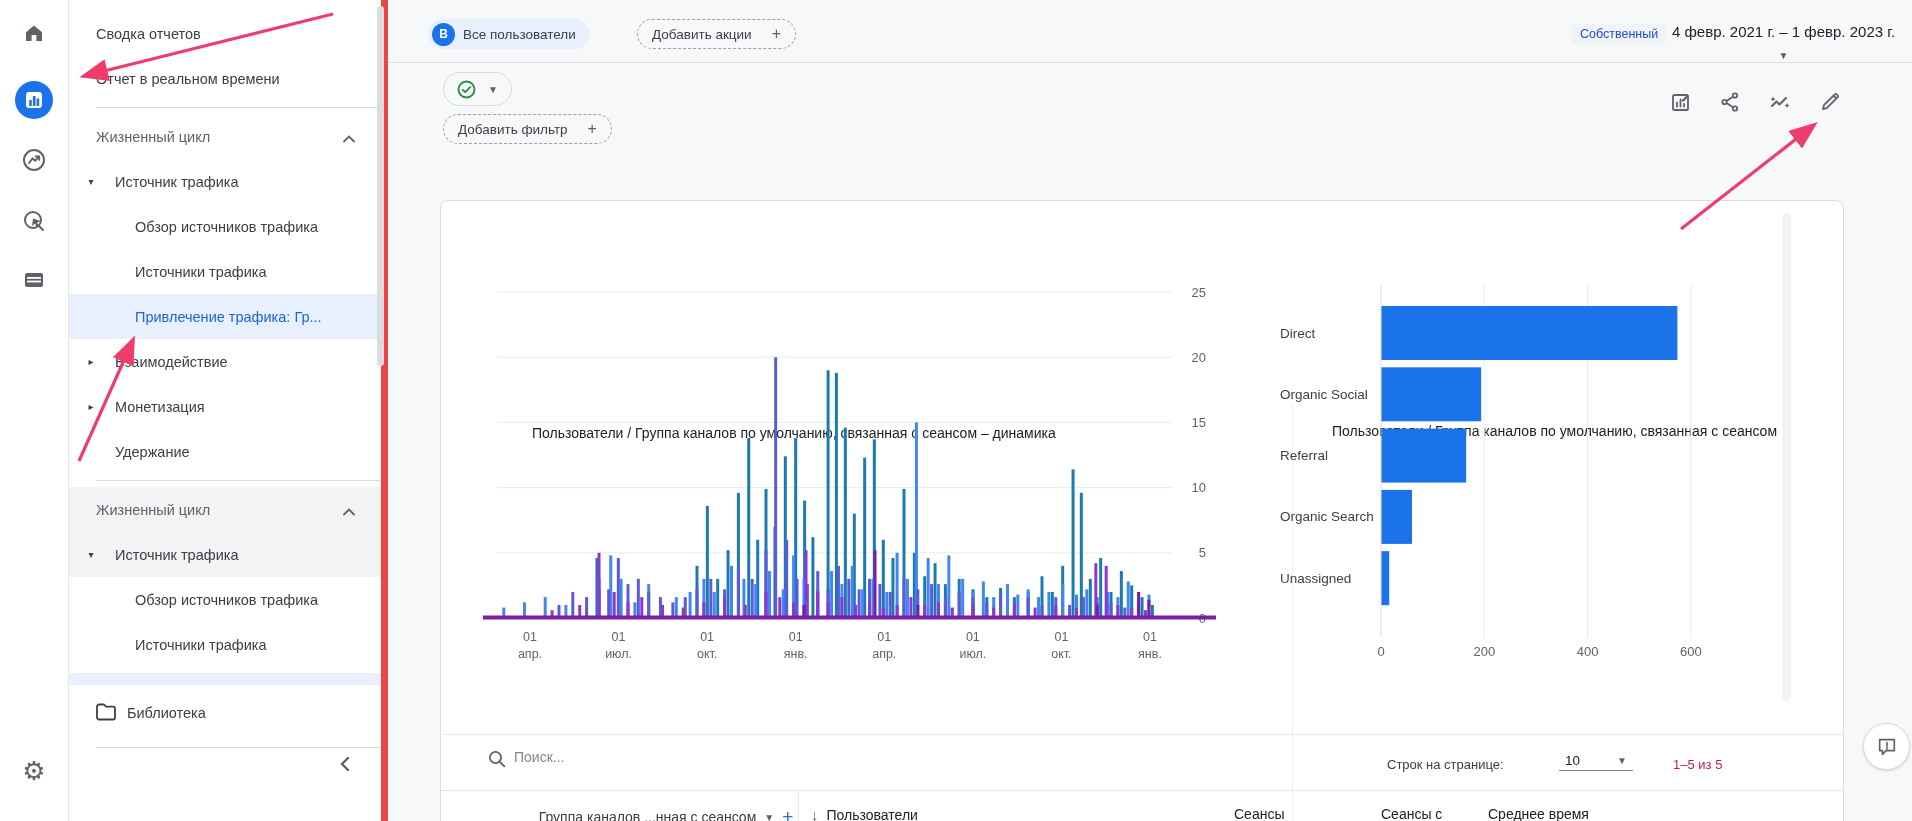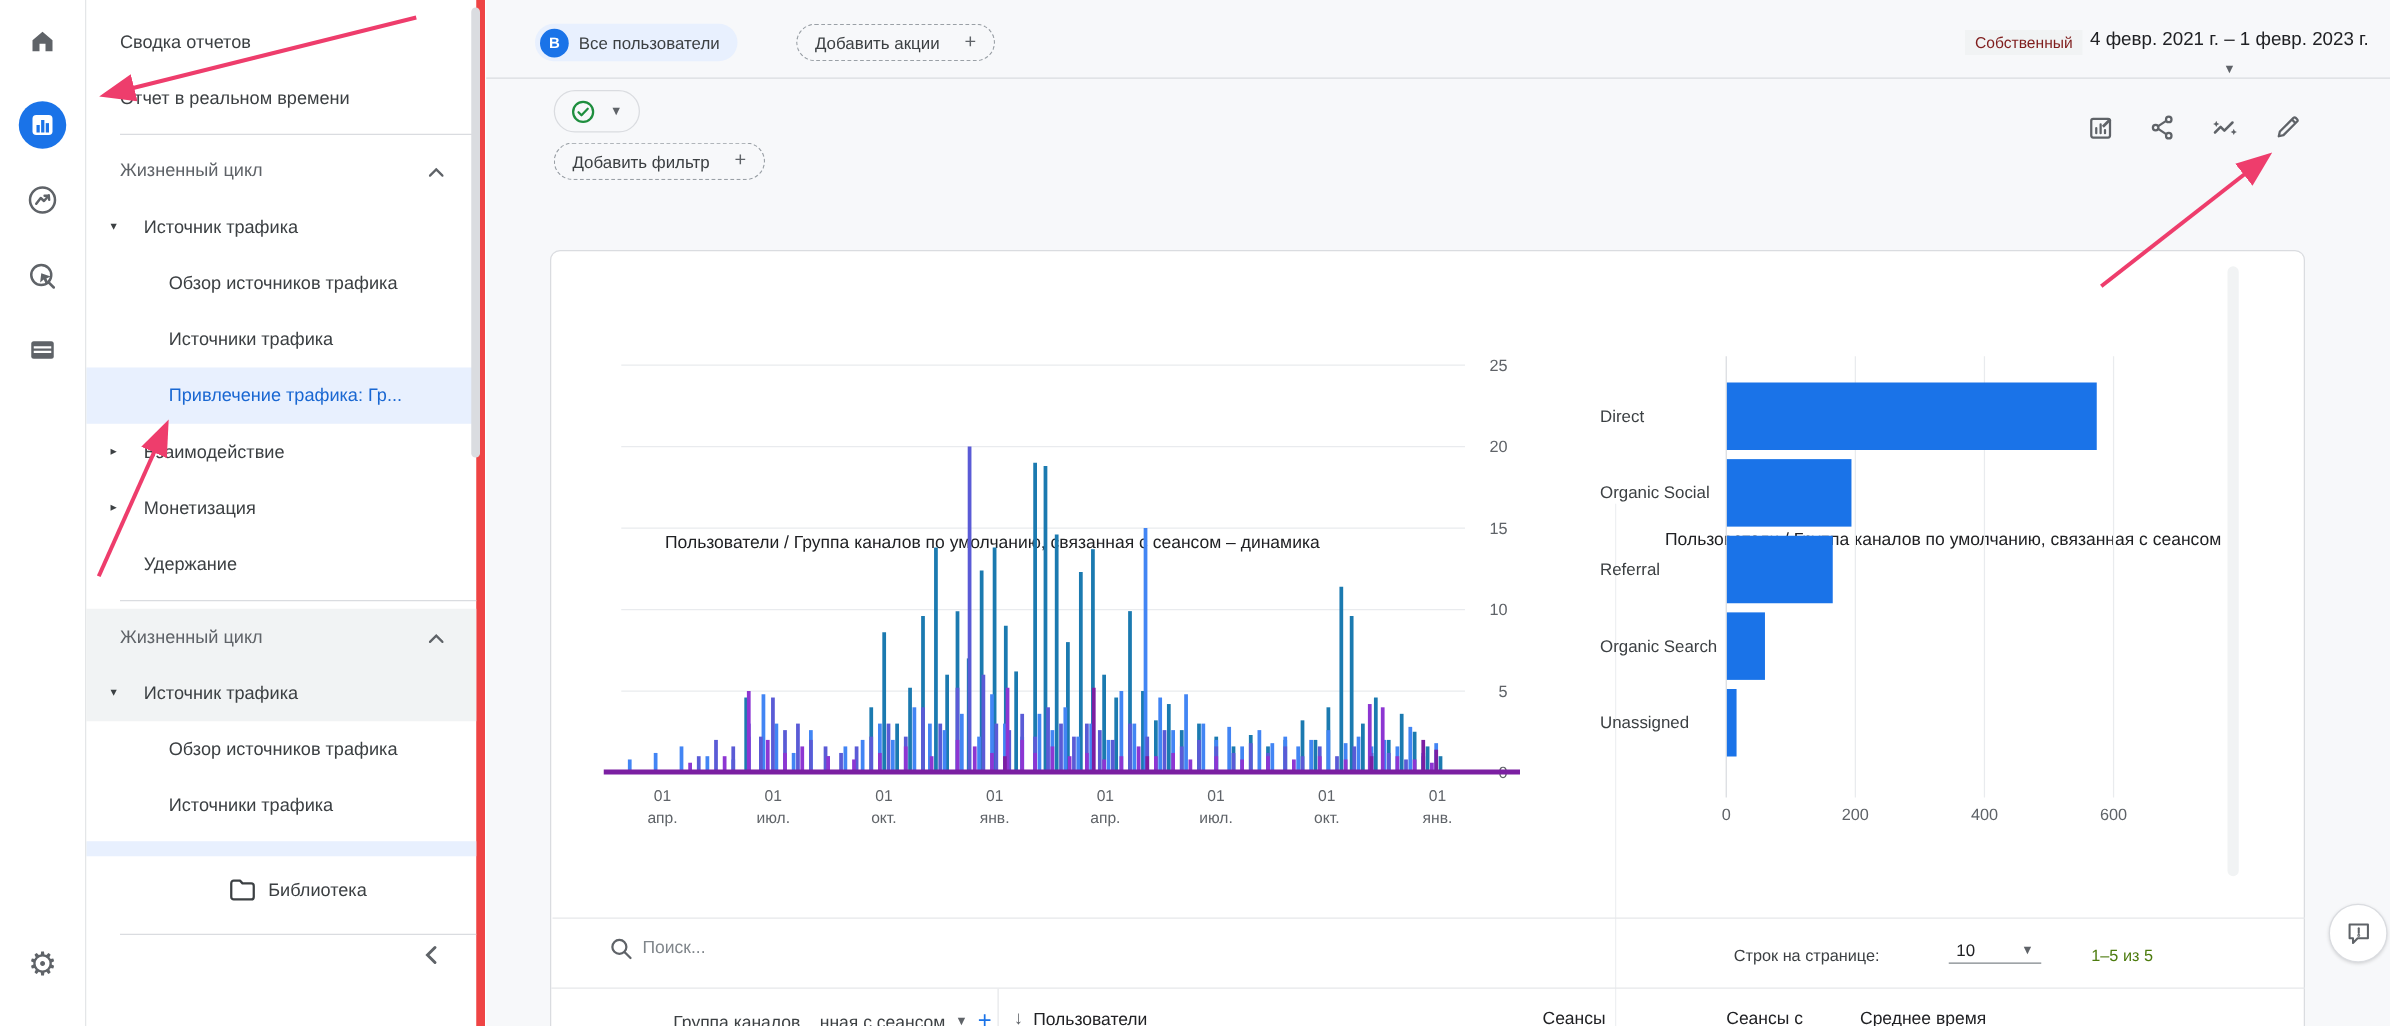--- a/index.html
+++ b/index.html
@@ -18,37 +18,37 @@
   .sn-row { height:45px; display:flex; align-items:center; font-size:14.5px; color:#3c4043; cursor:pointer; position:relative; }
   .sn-link { padding-left:27px; }
   .sn-sec { padding-left:27px; color:#5f6368; cursor:default; }
   .sn-parent { padding-left:46px; }
   .sn-caret { position:absolute; left:10px; width:24px; text-align:center; font-size:10px; color:#3c4043; }
   .sn-child { padding-left:66px; }
   .sn-sel { background:#e8f0fe; color:#1967d2; }
   .sn-gray { background:#f1f3f4; }
   .sn-div { height:0; border-top:1px solid #dadce0; margin:6px 0 6px 27px; }
   .sn-partial { height:12px; background:#e8f0fe; margin-top:6px; }
-  .sn-lib { padding-left:26px; height:56px;justify-content:center; }
+  .sn-lib { padding-left:26px; height:56px; }
   .sn-lib svg { margin-right:10px; }
   .sec-chev { position:absolute; right:26px; top:16px; }
   #sb-thumb { position:absolute; left:308px; top:6px; width:7px; height:360px; background:#dadce0; border-radius:4px; cursor:pointer; }
   #sb-collapse { position:absolute; left:268px; top:755px; cursor:pointer; }
 
   
   #main { position:absolute; left:389px; top:0; width:1523px; height:821px; background:#f7f8fa; }
   #topdiv { position:absolute; left:0; top:62px; width:1523px; border-top:1px solid #dadce0; }
 
   .chip-solid { position:absolute; display:flex; align-items:center; gap:8px; background:#e8f0fe; border-radius:15px; height:30px; padding:0 14px 0 4px; cursor:pointer; }
   .chip-avatar { width:23px; height:23px; border-radius:50%; background:#1a73e8; color:#fff; font-size:12px; font-weight:bold; display:flex; align-items:center; justify-content:center; }
   .chip-label { font-size:13.5px; color:#3c4043; font-weight:500; }
   .chip-dash { position:absolute; display:flex; align-items:center; gap:20px; border:1px dashed #9aa0a6; border-radius:16px; height:30px; padding:0 14px; cursor:pointer; background:transparent; }
   .plus { color:#5f6368; font-size:16px; font-weight:400; }
 
-  #datebadge { position:absolute; left:1183px; top:24px; background:#f1f3f4; color:#7f1d1d; font-size:12.5px; padding:3px 8px;text-align:center; }
+  #datebadge { position:absolute; left:1183px; top:24px; background:#f1f3f4; color:#1d4ed8; font-size:12.5px; padding:3px 8px;text-align:center; }
   #daterange { position:absolute; left:1283px; top:23px; font-size:15px; font-weight:500; color:#202124; cursor:pointer; display:flex; gap:10px; align-items:center;flex-direction:column; }
   .dd-caret { color:#5f6368; font-size:10px; }
 
   #titlerow { position:absolute; left:54px; top:72px; display:flex; align-items:center; gap:14px; }
   #pagetitle { font-size:25px; font-weight:400; color:#202124; white-space:nowrap; }
   #checkpill { display:flex; align-items:center; gap:12px; border:1px solid #dadce0; border-radius:18px; height:34px; padding:0 13px; cursor:pointer; background:#fff0; }
   #actions { position:absolute; left:1280px; top:90px; display:flex; gap:25px; }
   .act { cursor:pointer; }
 
   
@@ -58,21 +58,21 @@
   #vdiv { position:absolute; left:851px; top:202px; height:530px; border-left:1px solid #eef0f2; }
   #hdiv { position:absolute; left:1px; top:533px; width:1402px; border-top:1px solid #e6e8ea; }
   #rc-scroll { position:absolute; left:1341px; top:12px; width:9px; height:488px; background:#f1f3f4; border-radius:5px; cursor:pointer; }
 
   
   #searchrow { position:absolute; left:0; top:534px; width:1404px; height:55px; }
   #searchinput { position:absolute; left:73px; top:14px; width:560px; border:none; outline:none; font-size:14px; color:#3c4043; background:transparent; }
   #searchinput::placeholder { color:#80868b; }
   #rpp-label { position:absolute; left:946px; top:22px; font-size:13px; color:#3c4043; }
   #rpp-box { position:absolute; left:1118px; top:16px; width:74px; border-bottom:1px solid #80868b; display:flex; justify-content:space-between; align-items:center; padding:2px 6px; font-size:13.5px; cursor:pointer; }
-  #rangelab { position:absolute; left:1232px; top:22px; font-size:13px; color:#4d7c0f; }
+  #rangelab { position:absolute; left:1232px; top:22px; font-size:13px; color:#be185d; }
   #theaddiv { position:absolute; left:0px; top:589px; width:1403px; border-top:1px solid #e6e8ea; }
   .th { position:absolute; top:605px; font-size:14px; color:#202124; font-weight:500; display:flex; align-items:center; gap:8px; cursor:pointer; }
   #th-c1 { left:60px; width:330px; justify-content:center; color:#3c4043; }
   #th-c1 .plusblue { color:#1a73e8; font-size:19px; font-weight:400; }
   #coldiv { position:absolute; left:357px; top:590px; height:70px; border-left:1px solid #e6e8ea; }
   #th-c2 { left:370px; }
   #th-c3 { left:793px; }
   #th-c4 { left:940px; }
   #th-c5 { left:1047px; }
   .sort-arrow { font-size:15px; color:#5f6368; }

